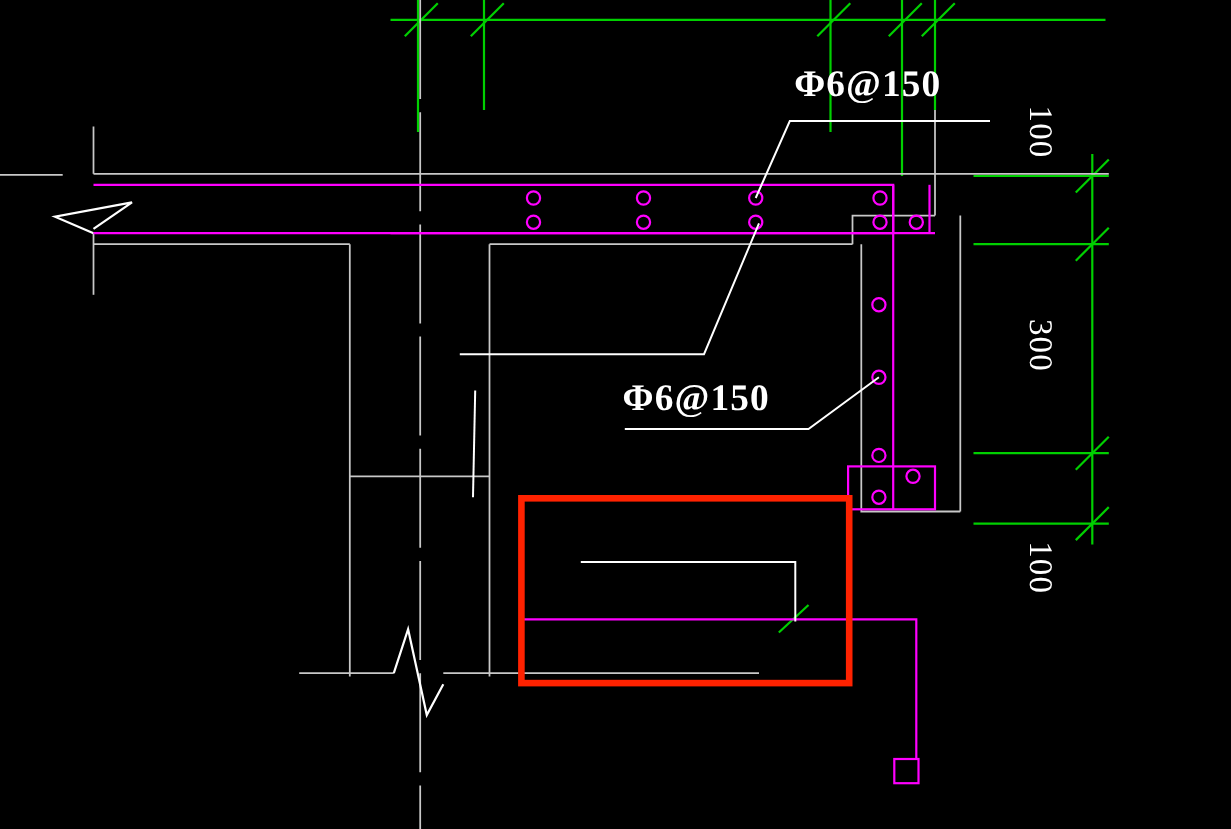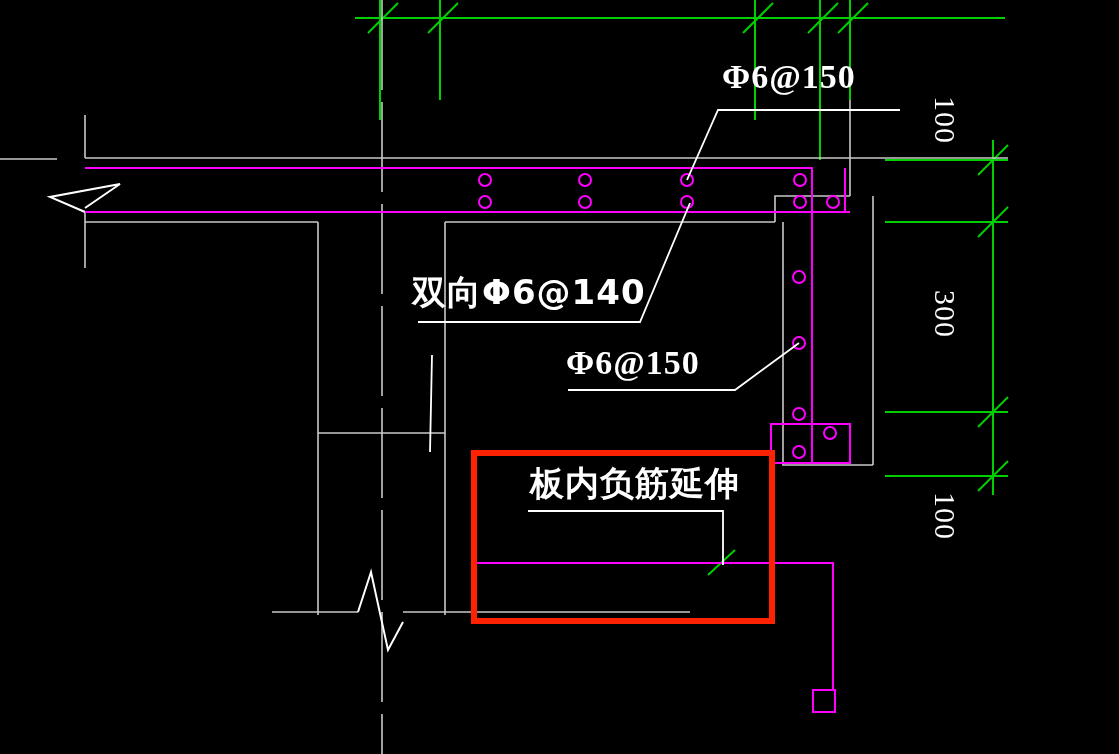--- a/index.html
+++ b/index.html
@@ -125,25 +125,23 @@
       <polyline points="528,511 723,511 723,565"></polyline>
 
       <polyline points="430,452 432,355"></polyline>
     </g>
 
     <rect x="474" y="453" width="298" height="168" fill="none" stroke="#ff2200" stroke-width="6"></rect>
   </svg>
 
   <div class="lbl lbl-big" style="left:722px;top:60px;">Φ6@150</div>
 
-  <div class="lbl lbl-big cjk" style="left:412px;top:275px;">双向Φ6@140</div>
 
   <div class="lbl lbl-big" style="left:566px;top:346px;">Φ6@150</div>
 
-  <div class="lbl lbl-big cjk" style="left:530px;top:466px;">板内负筋延伸</div>
 
   <div class="lbl lbl-dim" style="left:960px;top:96px;transform:rotate(90deg);">100</div>
 
   <div class="lbl lbl-dim" style="left:960px;top:290px;transform:rotate(90deg);">300</div>
 
   <div class="lbl lbl-dim" style="left:960px;top:492px;transform:rotate(90deg);">100</div>
 
 </div>
 
 </body></html>

